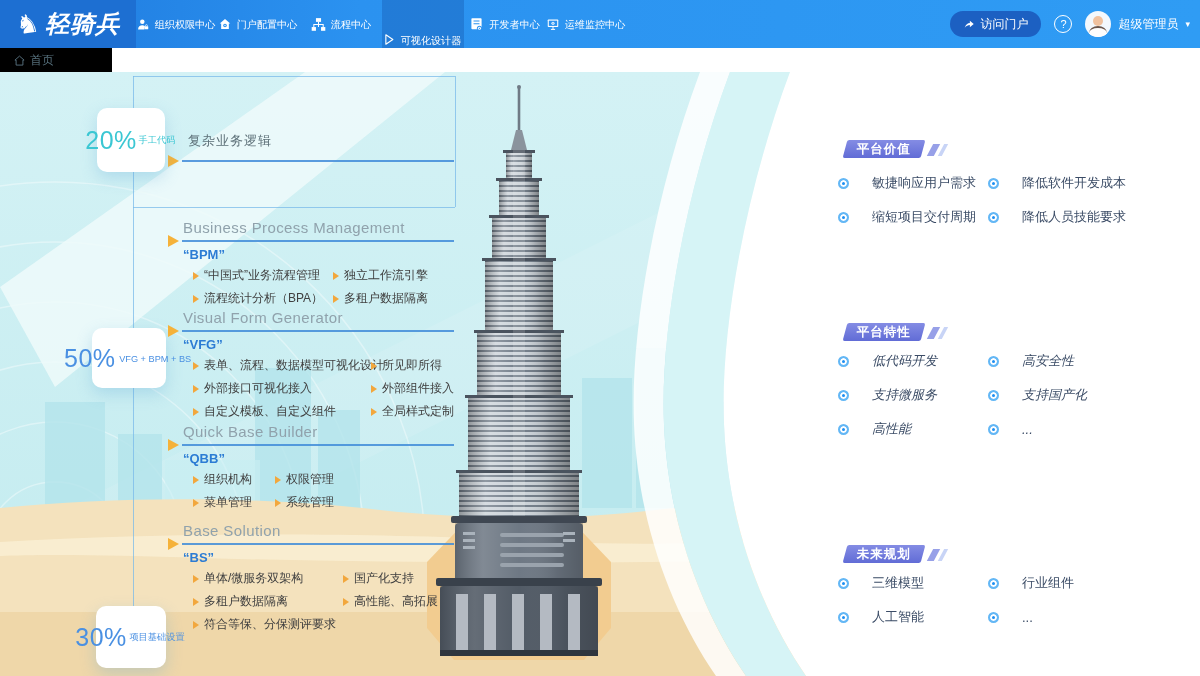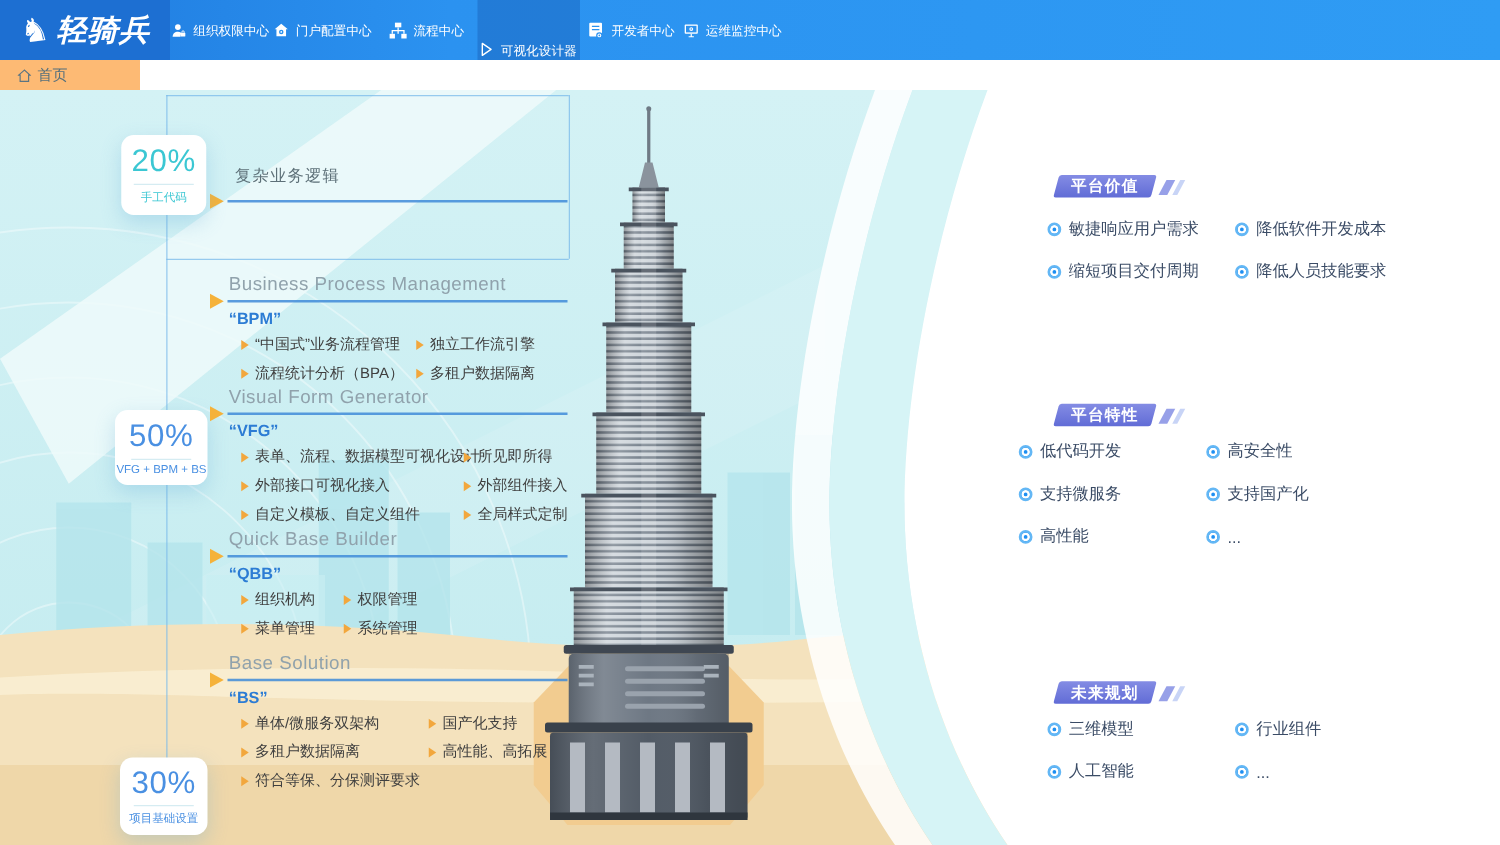--- a/index.html
+++ b/index.html
@@ -26,37 +26,37 @@
         display:flex;align-items:center;justify-content:center;cursor:pointer;}
   .userbox{display:flex;align-items:center;gap:7px;cursor:pointer;}
   .avatar{width:26px;height:26px;border-radius:50%;background:#f3f8fd;position:relative;overflow:hidden;}
   .avatar::before{content:"";position:absolute;left:8px;top:5px;width:10px;height:10px;border-radius:50%;background:#f0c19e;}
   .avatar::after{content:"";position:absolute;left:4px;top:15px;width:18px;height:12px;border-radius:50% 50% 0 0;background:#fdfdfd;border-top:2px solid #6b564c;}
   .username{color:#fff;font-size:12px;}
   .caret{color:#fff;font-size:9px;}
 
   
   .crumbbar{position:absolute;top:48px;left:0;width:1200px;height:24px;background:#ffffff;}
-  .crumb-tab{position:absolute;left:0;top:0;width:112px;height:24px;background:#fdba74;color:#56riricenter;
+  .crumb-tab{position:absolute;left:0;top:0;width:112px;height:24px;background:#000000;color:#56riricenter;
              color:#56707c;display:flex;align-items:center;gap:5px;padding-left:14px;font-size:12px;cursor:pointer;}
   .home-ic{width:11px;height:11px;}
 
   
   .main{position:absolute;top:72px;left:0;width:1200px;height:604px;background:#cdeef2;}
   .scene{position:absolute;top:0;left:0;}
 
   
   .line{position:absolute;background:rgba(122,186,234,.75);}
   .rule{position:absolute;height:2px;background:rgba(64,139,216,.85);}
   .arr{position:absolute;left:-14px;top:-5px;width:0;height:0;border-left:11px solid #f5b23a;
        border-top:6px solid transparent;border-bottom:6px solid transparent;}
 
   
   .stat{position:absolute;background:#fff;border-radius:10px;box-shadow:0 6px 16px rgba(96,170,214,.30);
-        display:flex;flex-direction:column;align-items:center;justify-content:center;padding:4px 4px;}
+        display:flex;flex-direction:row;align-items:center;justify-content:center;padding:4px 4px;}
   .stat-val{font-size:25px;letter-spacing:.5px;}
   .stat-div{width:48px;border-top:1px solid #d5ecf2;margin:3px 0;}
   .stat-lbl{font-size:10px;white-space:nowrap;transform:scale(.92);}
   .teal .stat-val,.teal .stat-lbl{color:#3bc7d3;}
   .blue .stat-val,.blue .stat-lbl{color:#4a90e2;}
 
   
   .complex-lbl{position:absolute;font-size:13px;color:#5d7078;letter-spacing:1px;}
 
   
@@ -74,21 +74,21 @@
        border-bottom:4px solid transparent;margin-right:5px;flex:none;}
 
   
   .badge{position:absolute;width:78px;height:18px;transform:skewX(-15deg);border-radius:2px;
          background:linear-gradient(180deg,#848ce4,#616cd6);display:flex;align-items:center;justify-content:center;}
   .badge span{transform:skewX(15deg);color:#fff;font-size:12.5px;font-weight:700;letter-spacing:1px;}
   .sl{position:absolute;transform:skewX(-28deg);}
   .sl1{width:7px;height:12px;background:#97a0e8;}
   .sl2{width:4px;height:12px;background:#c8d4f6;}
   .pgrid{position:absolute;display:grid;grid-template-columns:150px 150px;row-gap:14px;}
-  .pit{display:flex;align-items:center;gap:6px;font-size:13px;color:#3b4c66;height:20px;white-space:nowrap;}
+  .pit{display:flex;align-items:center;gap:23px;font-size:13px;color:#3b4c66;height:20px;white-space:nowrap;}
   .dot{width:11px;height:11px;border-radius:50%;background:#1e8ff2;border:2px solid #63b7f5;
        box-shadow:inset 0 0 0 2px #fff;flex:none;}
 </style>
 </head>
 <body>
 
 <div class="stage">
 
   <header class="nav">
     <div class="logo">
@@ -142,20 +142,36 @@
         <svg viewBox="0 0 20 20">
             <rect x="2.5" y="3" width="15" height="10.5" rx="1" fill="#fff"></rect>
             <rect x="4" y="4.5" width="12" height="7.5" fill="#2b92f0"></rect>
             <circle cx="10" cy="8.2" r="2.2" fill="#fff"></circle>
             <circle cx="10" cy="8.2" r="0.9" fill="#2b92f0"></circle>
             <path d="M7 17h6M10 13.5V17" stroke="#fff" stroke-width="1.4"></path>
           </svg>
         <span class="nav-label">运维监控中心</span>
       </div>
     </nav>
+    <div class="nav-right">
+      <div class="portal-btn">
+        <svg width="12" height="12" viewBox="0 0 14 14">
+            <path d="M2 11.5C3 7.5 5.5 6 8 5.8V3.2L12.5 7 8 10.8V8.2C5.8 8.2 3.6 9.2 2 11.5Z" fill="#fff"></path>
+          </svg>
+        <span>访问门户</span>
+      </div>
+      <div class="help">
+          <span>?</span>
+        </div>
+      <div class="userbox">
+        <span class="avatar"></span>
+        <span class="username">超级管理员</span>
+        <span class="caret">▾</span>
+      </div>
+    </div>
   </header>
 
   <div class="crumbbar">
     <div class="crumb-tab">
       <svg class="home-ic" viewBox="0 0 12 12">
           <path d="M6 1.2 1 5.6h1.3V11h7.4V5.6H11z" fill="none" stroke="#5a7482" stroke-width="1"></path>
         </svg>
       <span>首页</span>
     </div>
   </div>
@@ -444,21 +460,21 @@
           <span class="dot"></span>
           <span>降低人员技能要求</span>
         </div>
     </div>
 
     <div class="badge" style="left:845px;top:251px;">
         <span>平台特性</span>
       </div>
     <i class="sl sl1" style="left:930px;top:255px;"></i>
     <i class="sl sl2" style="left:941px;top:255px;"></i>
-    <div class="pgrid" style="left:815px;top:279px;">
+    <div class="pgrid" style="left:838px;top:279px;font-style:italic;">
       <div class="pit">
           <span class="dot"></span>
           <span>低代码开发</span>
         </div>
       <div class="pit">
           <span class="dot"></span>
           <span>高安全性</span>
         </div>
       <div class="pit">
           <span class="dot"></span>

